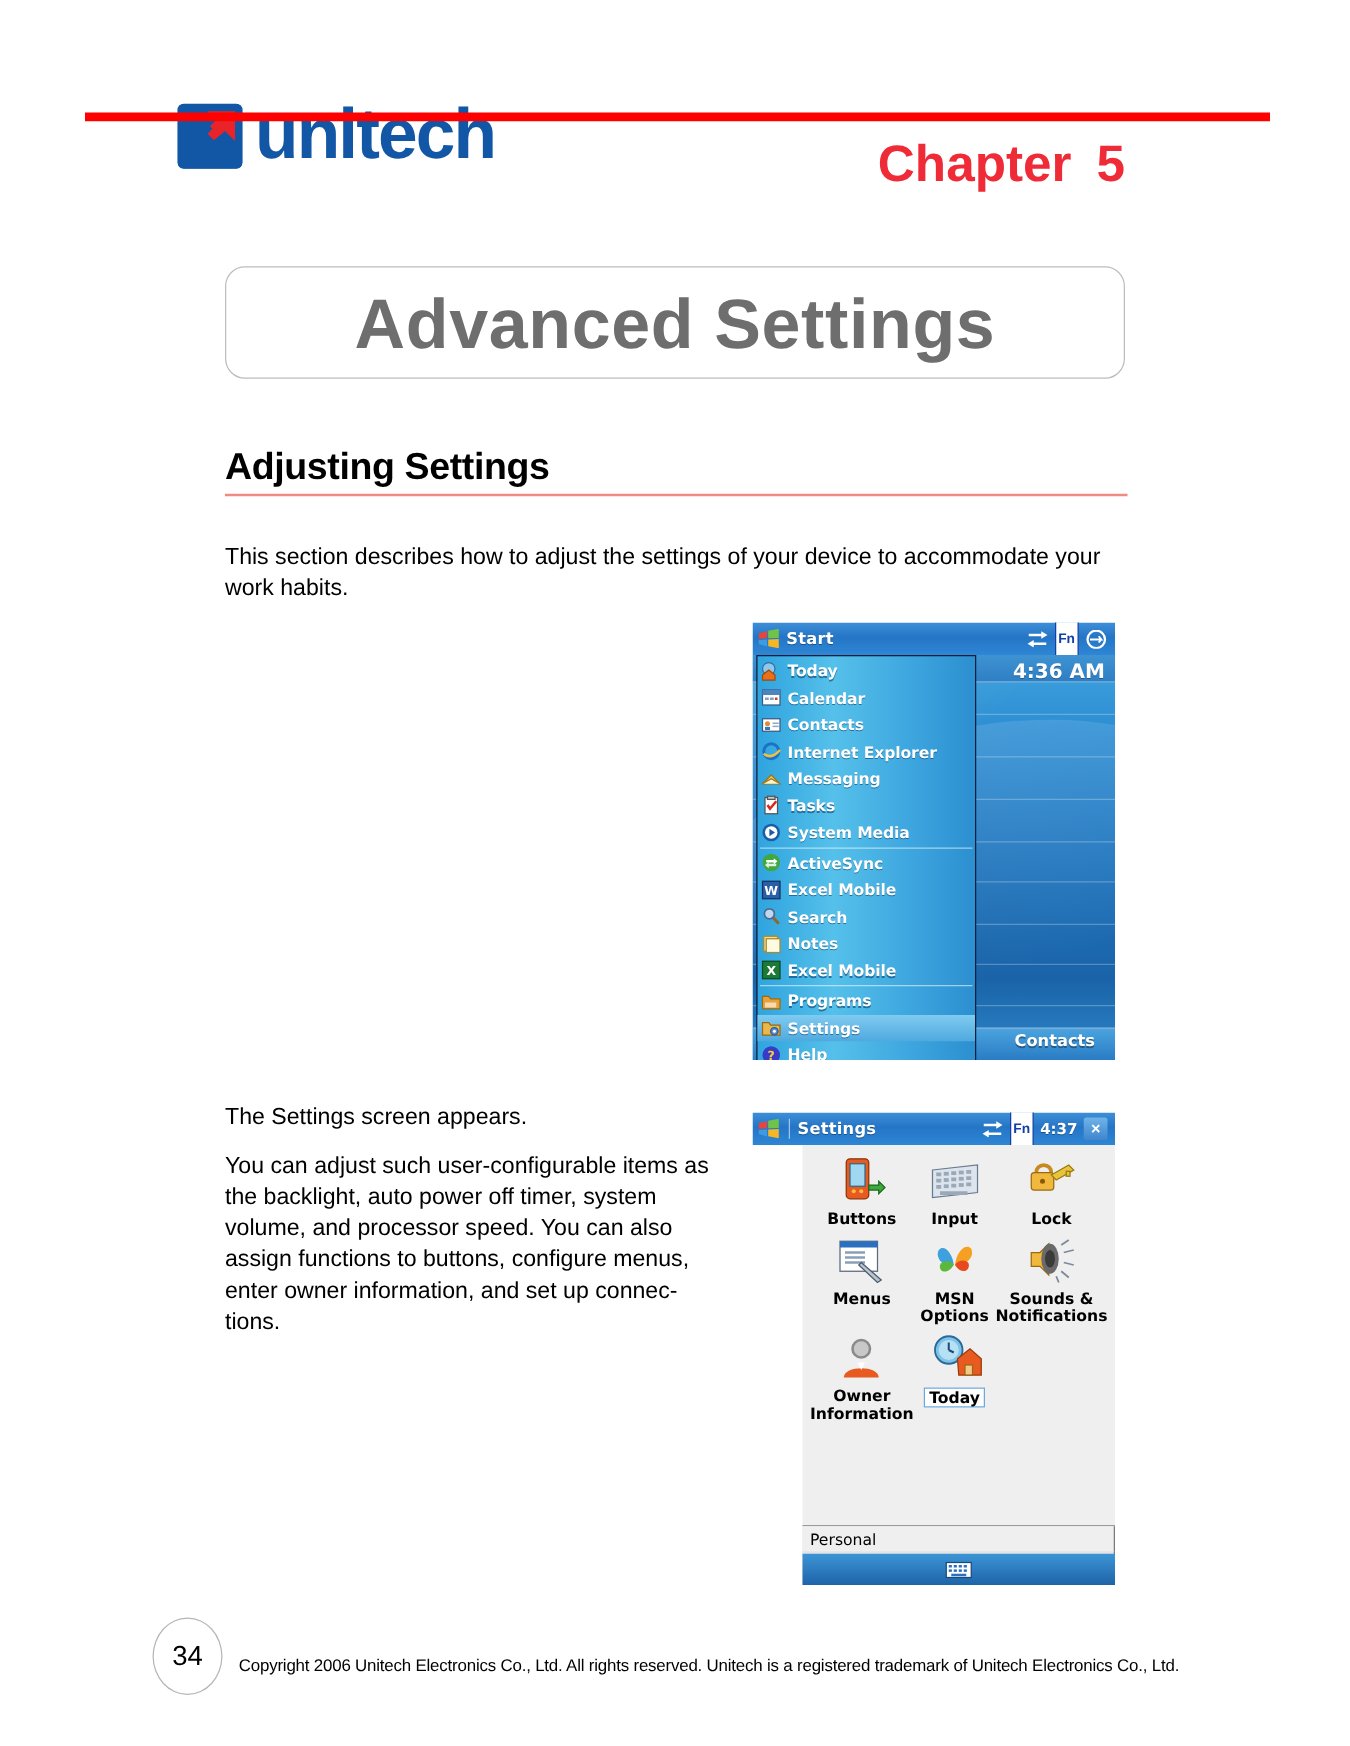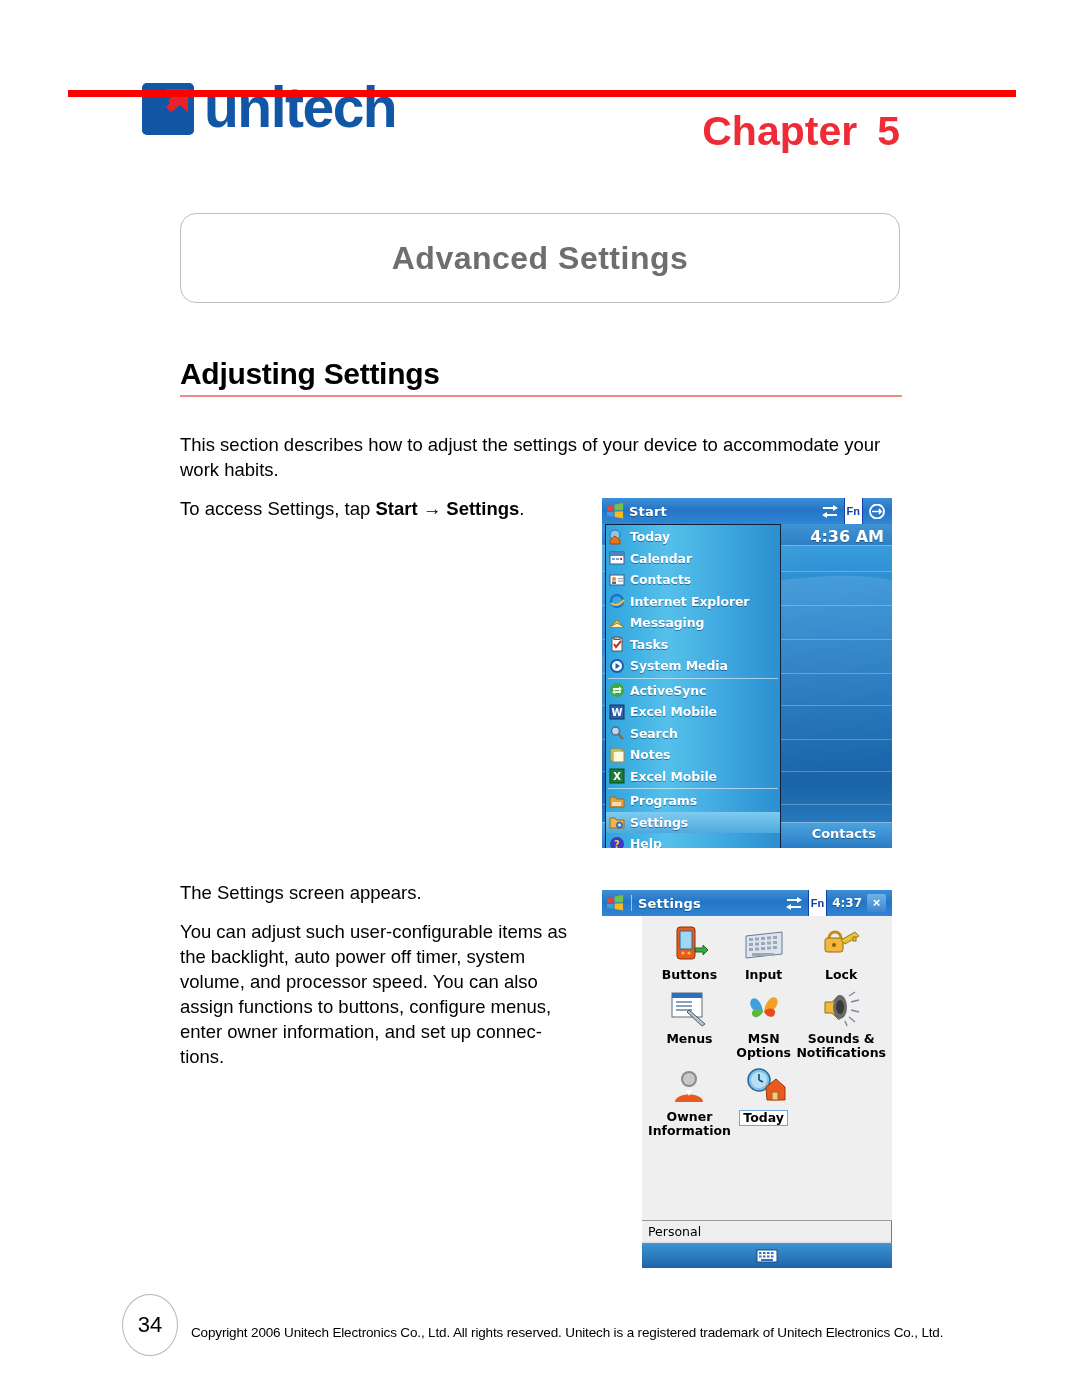--- a/index.html
+++ b/index.html
@@ -74,21 +74,21 @@
     width: 720px; height: 90px;
     border: 1.5px solid #BDBDBD;
     border-radius: 16px;
     box-sizing: border-box;
     display: flex;
     align-items: center;
     justify-content: center;
   }
   .title-box-text {
     font-weight: bold;
-    font-size: 32px;
+    font-size: 56px;
     color: #6E6E6E;
     letter-spacing: 0.5px;
   }
 
   
   .section-heading {
     position: absolute;
     left: 180px; top: 357px;
     width: 722px;
   }
@@ -411,21 +411,20 @@
   <div class="title-box-text">Advanced Settings</div>
 </div>
 
 <div class="section-heading">
   <div class="section-heading-text">Adjusting Settings</div>
   <div class="section-rule"></div>
 </div>
 
 <div class="body-col">
   <p class="para">This section describes how to adjust the settings of your device to accommodate your work habits.</p>
-  <p class="para"><span>To access Settings, tap </span><b>Start</b><span> → </span><b>Settings</b><span>.</span></p>
 </div>
 
 <div class="left-col">
   <p class="para">The Settings screen appears.</p>
   <p class="para">You can adjust such user-configurable items as the backlight, auto power off timer, system volume, and processor speed. You can also assign functions to buttons, configure menus, enter owner information, and set up connec-tions.</p>
 </div>
 
 <div class="pda" id="pda-start">
   <div class="pda-titlebar">
     <svg class="win-flag" viewBox="0 0 20 17">

